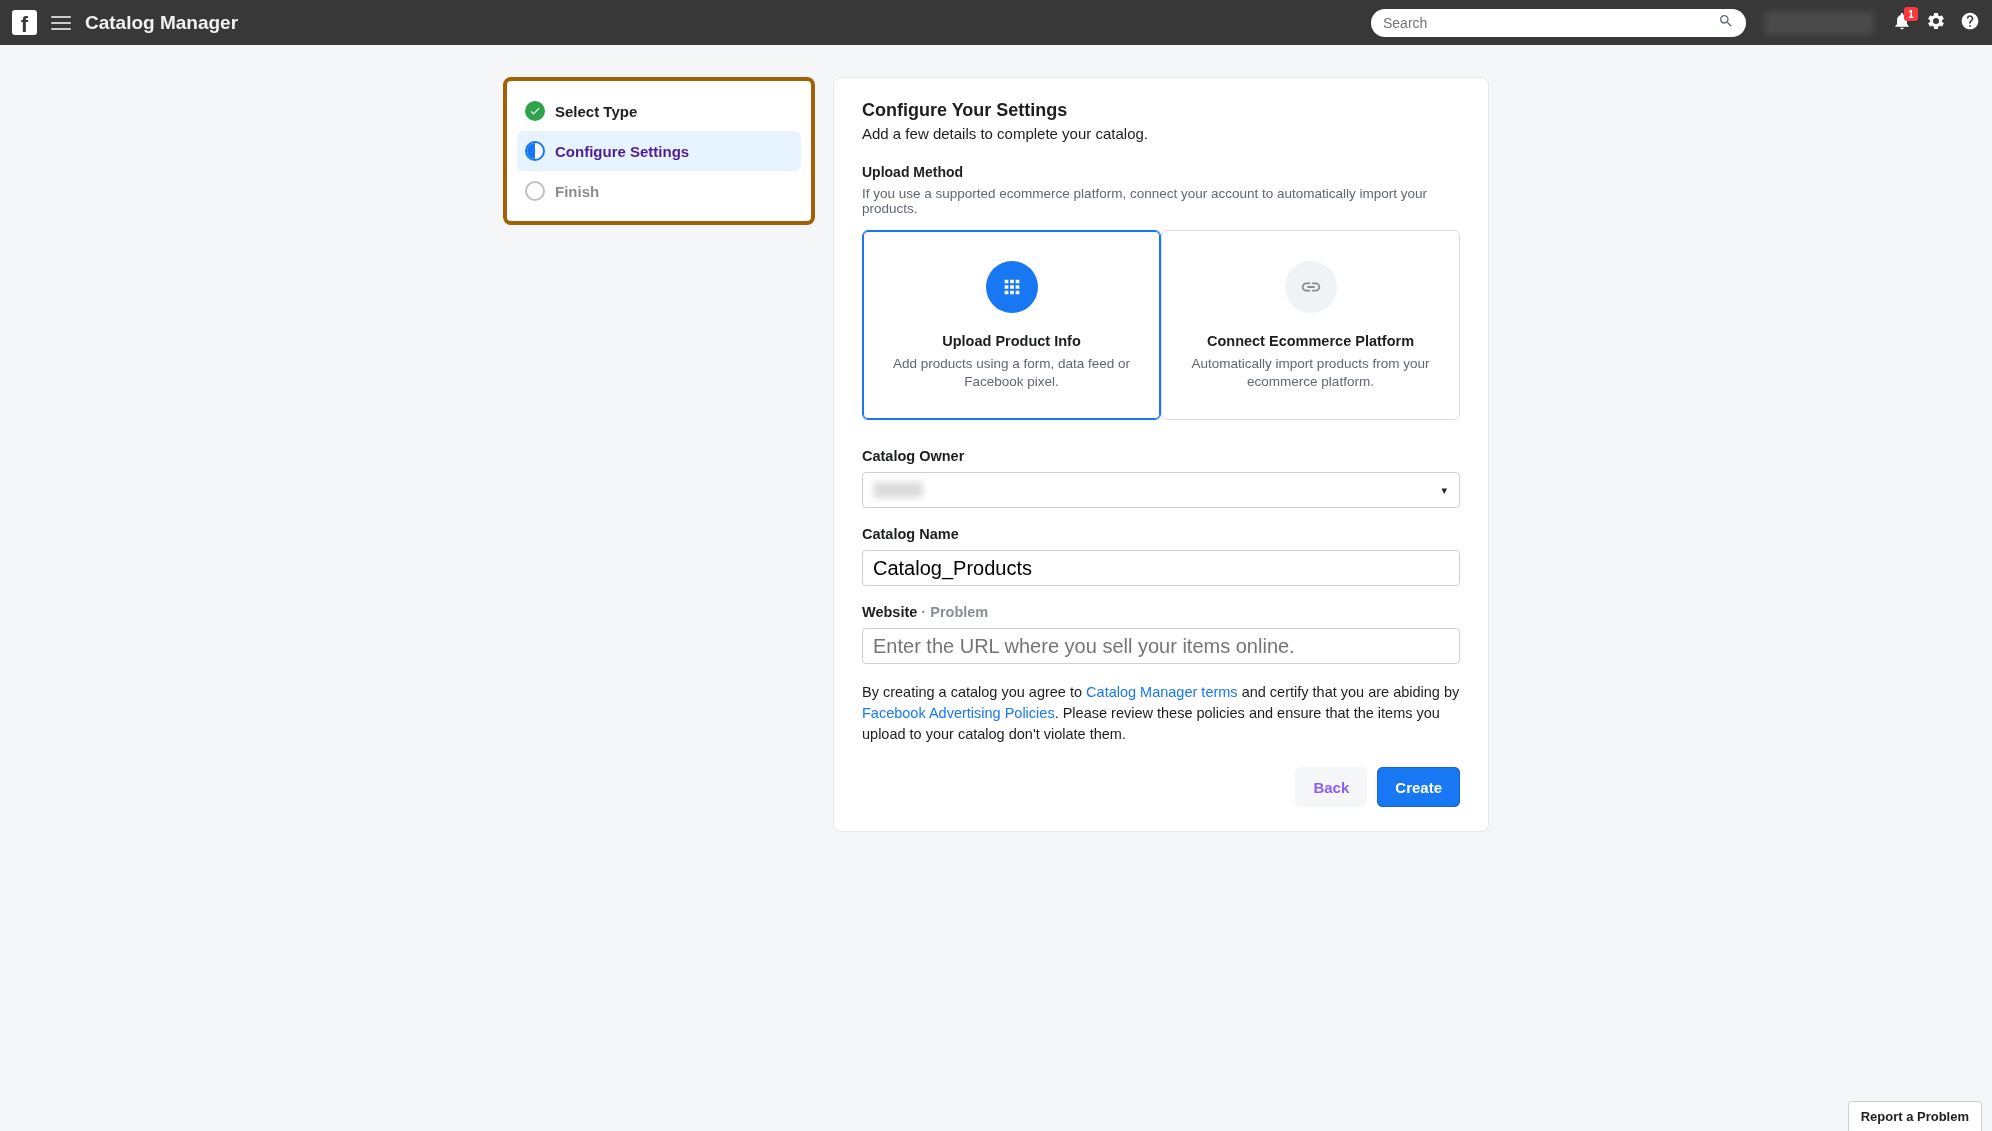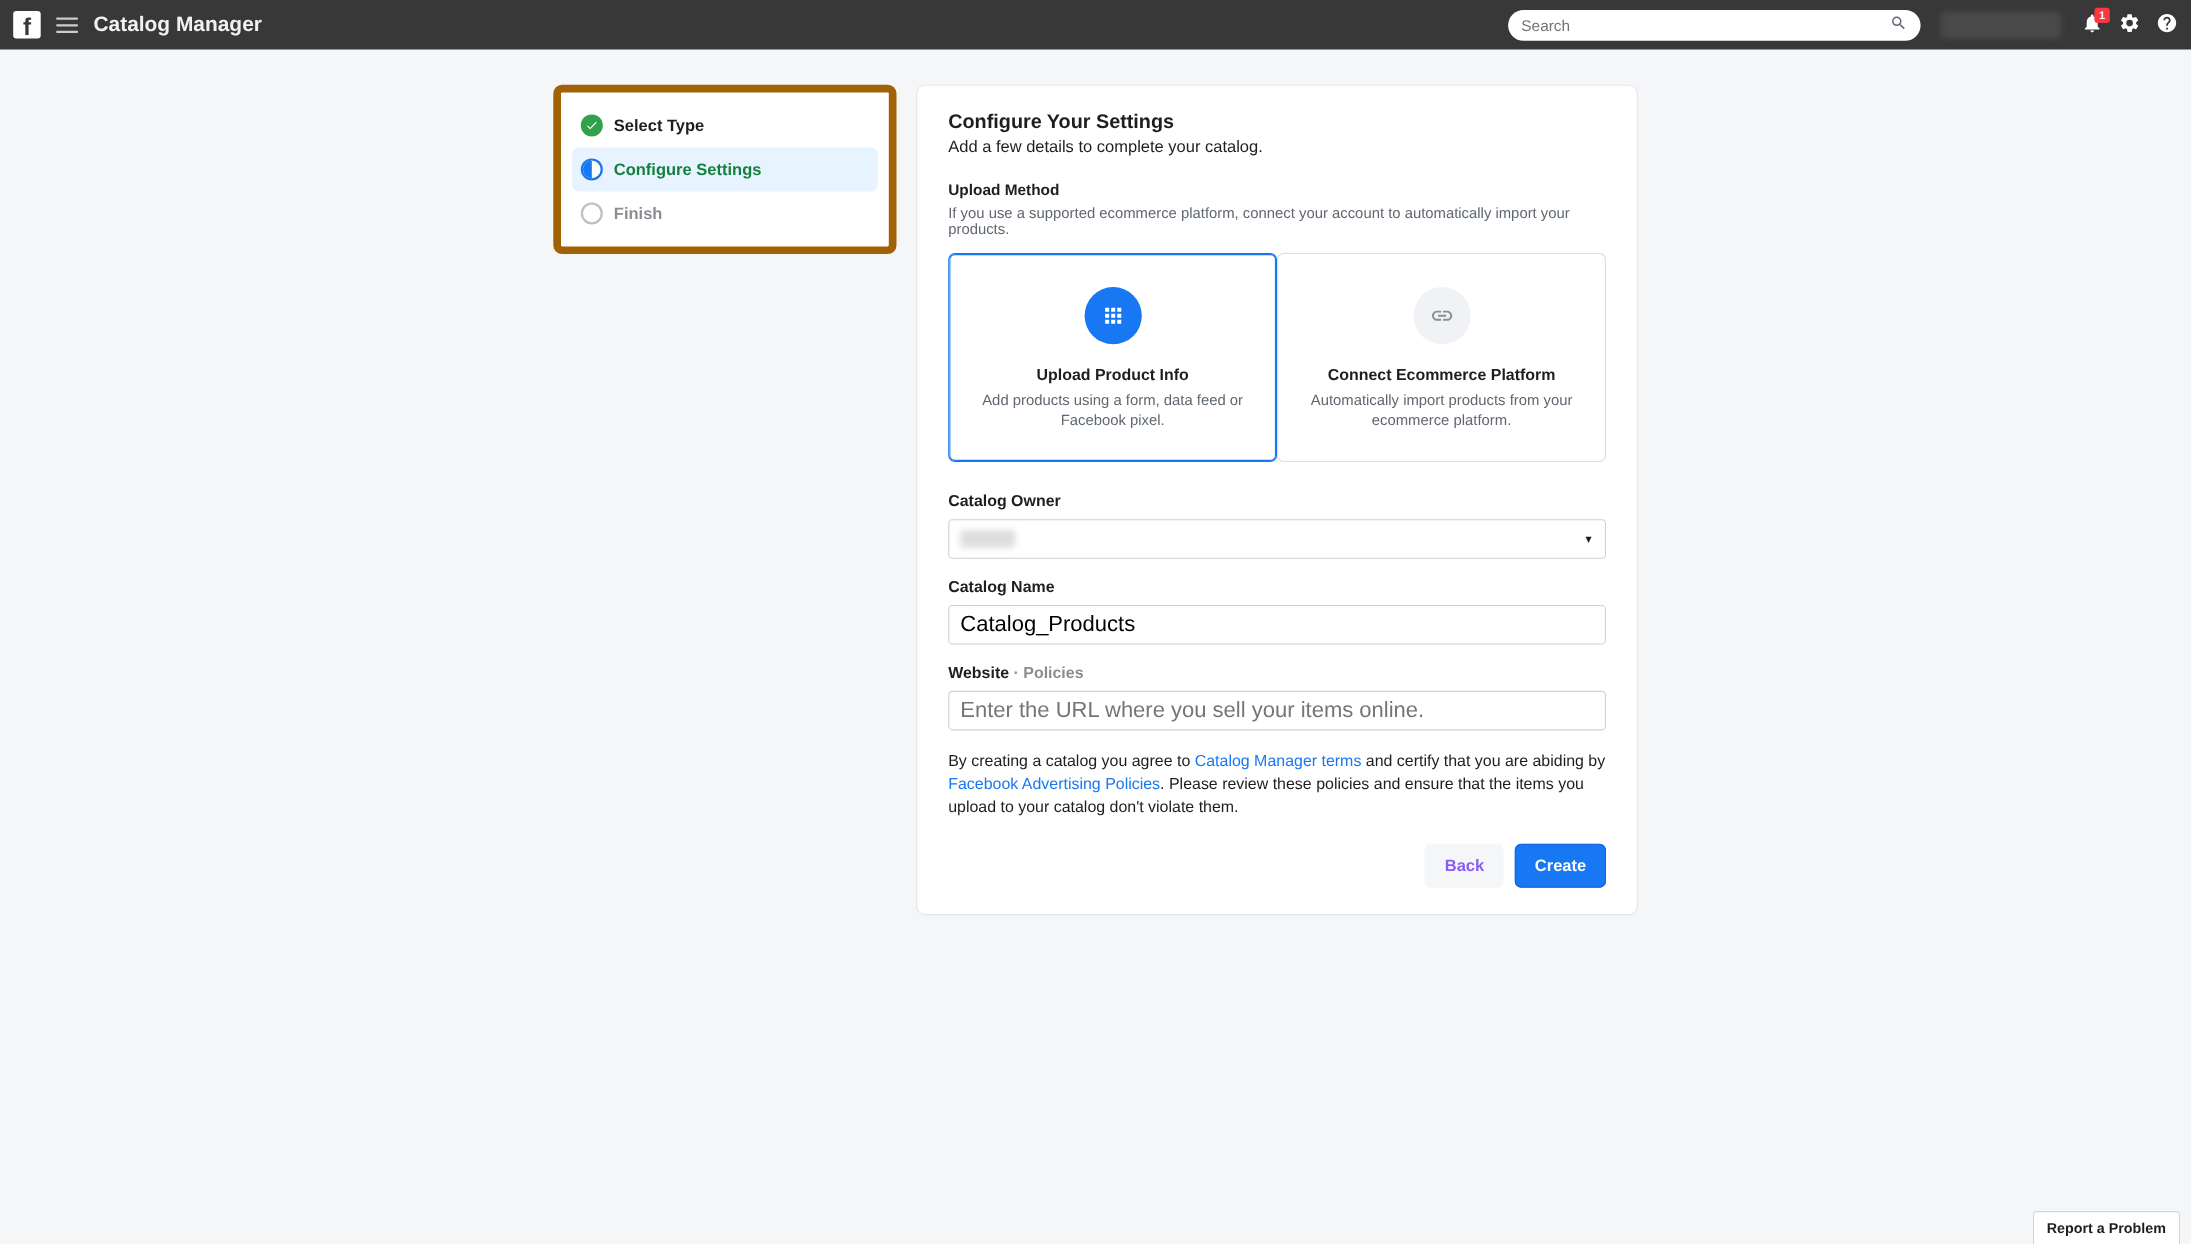--- a/index.html
+++ b/index.html
@@ -66,21 +66,21 @@
   .content {
     display: flex;
     justify-content: center;
     align-items: flex-start;
     gap: 18px;
     padding: 32px 20px 40px;
   }
   .sidebar {
     width: 312px;
     background: #fff;
-    border: 7px solid #a16207;
+    border: 4px solid #a16207;
     border-radius: 8px;
     padding: 10px 10px;
   }
   .step {
     display: flex; align-items: center; gap: 10px;
     padding: 10px 8px;
     border-radius: 6px;
     font-size: 15px; font-weight: 600;
     cursor: pointer;
   }
@@ -96,21 +96,21 @@
     background: #e7f3ff;
   }
   .step.active .step-icon {
     background: #fff; border: 2px solid #1877f2;
     position: relative; overflow: hidden;
   }
   .step.active .step-icon::after {
     content: ""; position: absolute; left: 0; top: 0; bottom: 0;
     width: 50%; background: #1877f2;
   }
-  .step.active .step-label { color: #15803d; }
+  .step.active .step-label { color: #4c1d95; }
   .step.pending .step-icon { border: 2px solid #bcc0c4; }
   .step.pending .step-label { color: #8a8d91; }
   .main-panel {
     width: 656px;
     background: #fff;
     border: 1px solid #e4e6eb;
     border-radius: 8px;
     padding: 22px 28px 24px;
   }
   .main-title { font-size: 18px; font-weight: 700; margin-bottom: 4px; }
@@ -287,21 +287,21 @@
 
     <div class="field-group">
       <label class="field-label">Catalog Name</label>
       <div class="text-input">
         <input type="text" value="Catalog_Products" style="">
       </div>
     </div>
 
     <div class="field-group">
       <label class="field-label">
-        <span>Website</span><span class="optional"> · Policies</span>
+        <span>Website</span><span class="optional"> · Problem</span>
       </label>
       <div class="text-input">
         <input type="text" placeholder="Enter the URL where you sell your items online." style="">
       </div>
     </div>
 
     <div class="terms">
       <span>By creating a catalog you agree to </span><a href="#">Catalog Manager terms</a><span> and certify that you are abiding by </span><a href="#">Facebook Advertising Policies</a><span>. Please review these policies and ensure that the items you upload to your catalog don't violate them.</span>
     </div>
 

